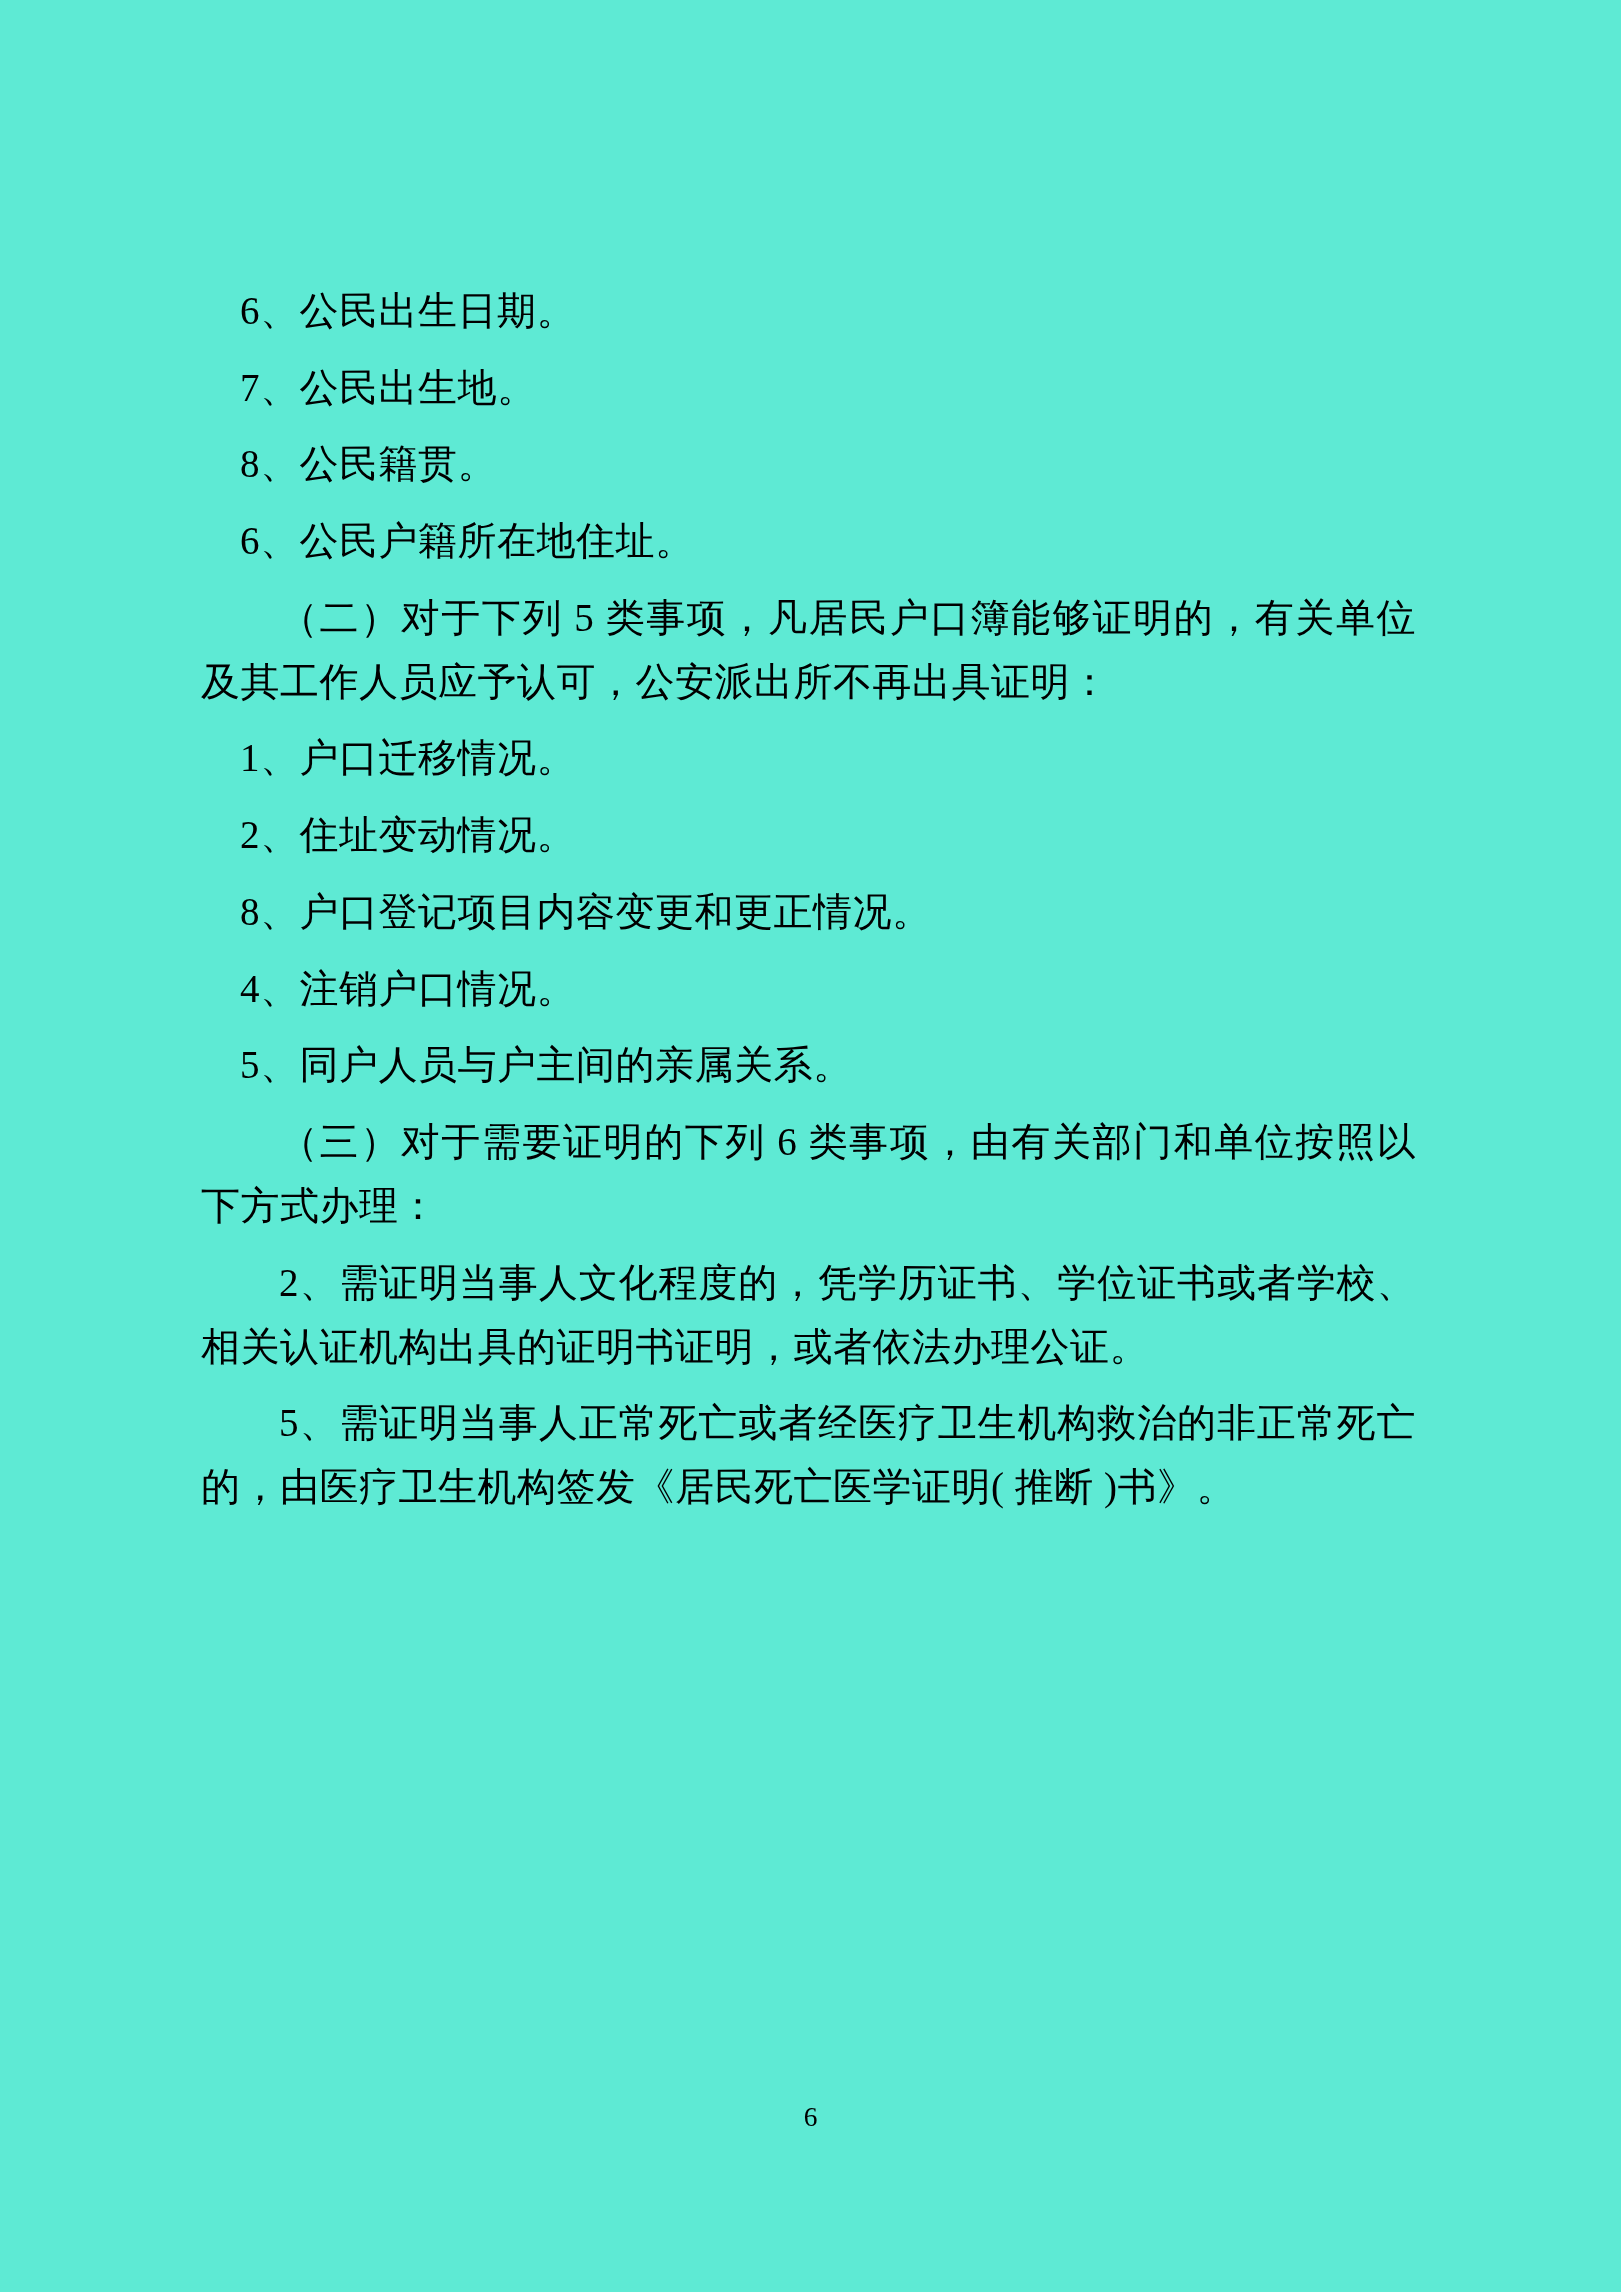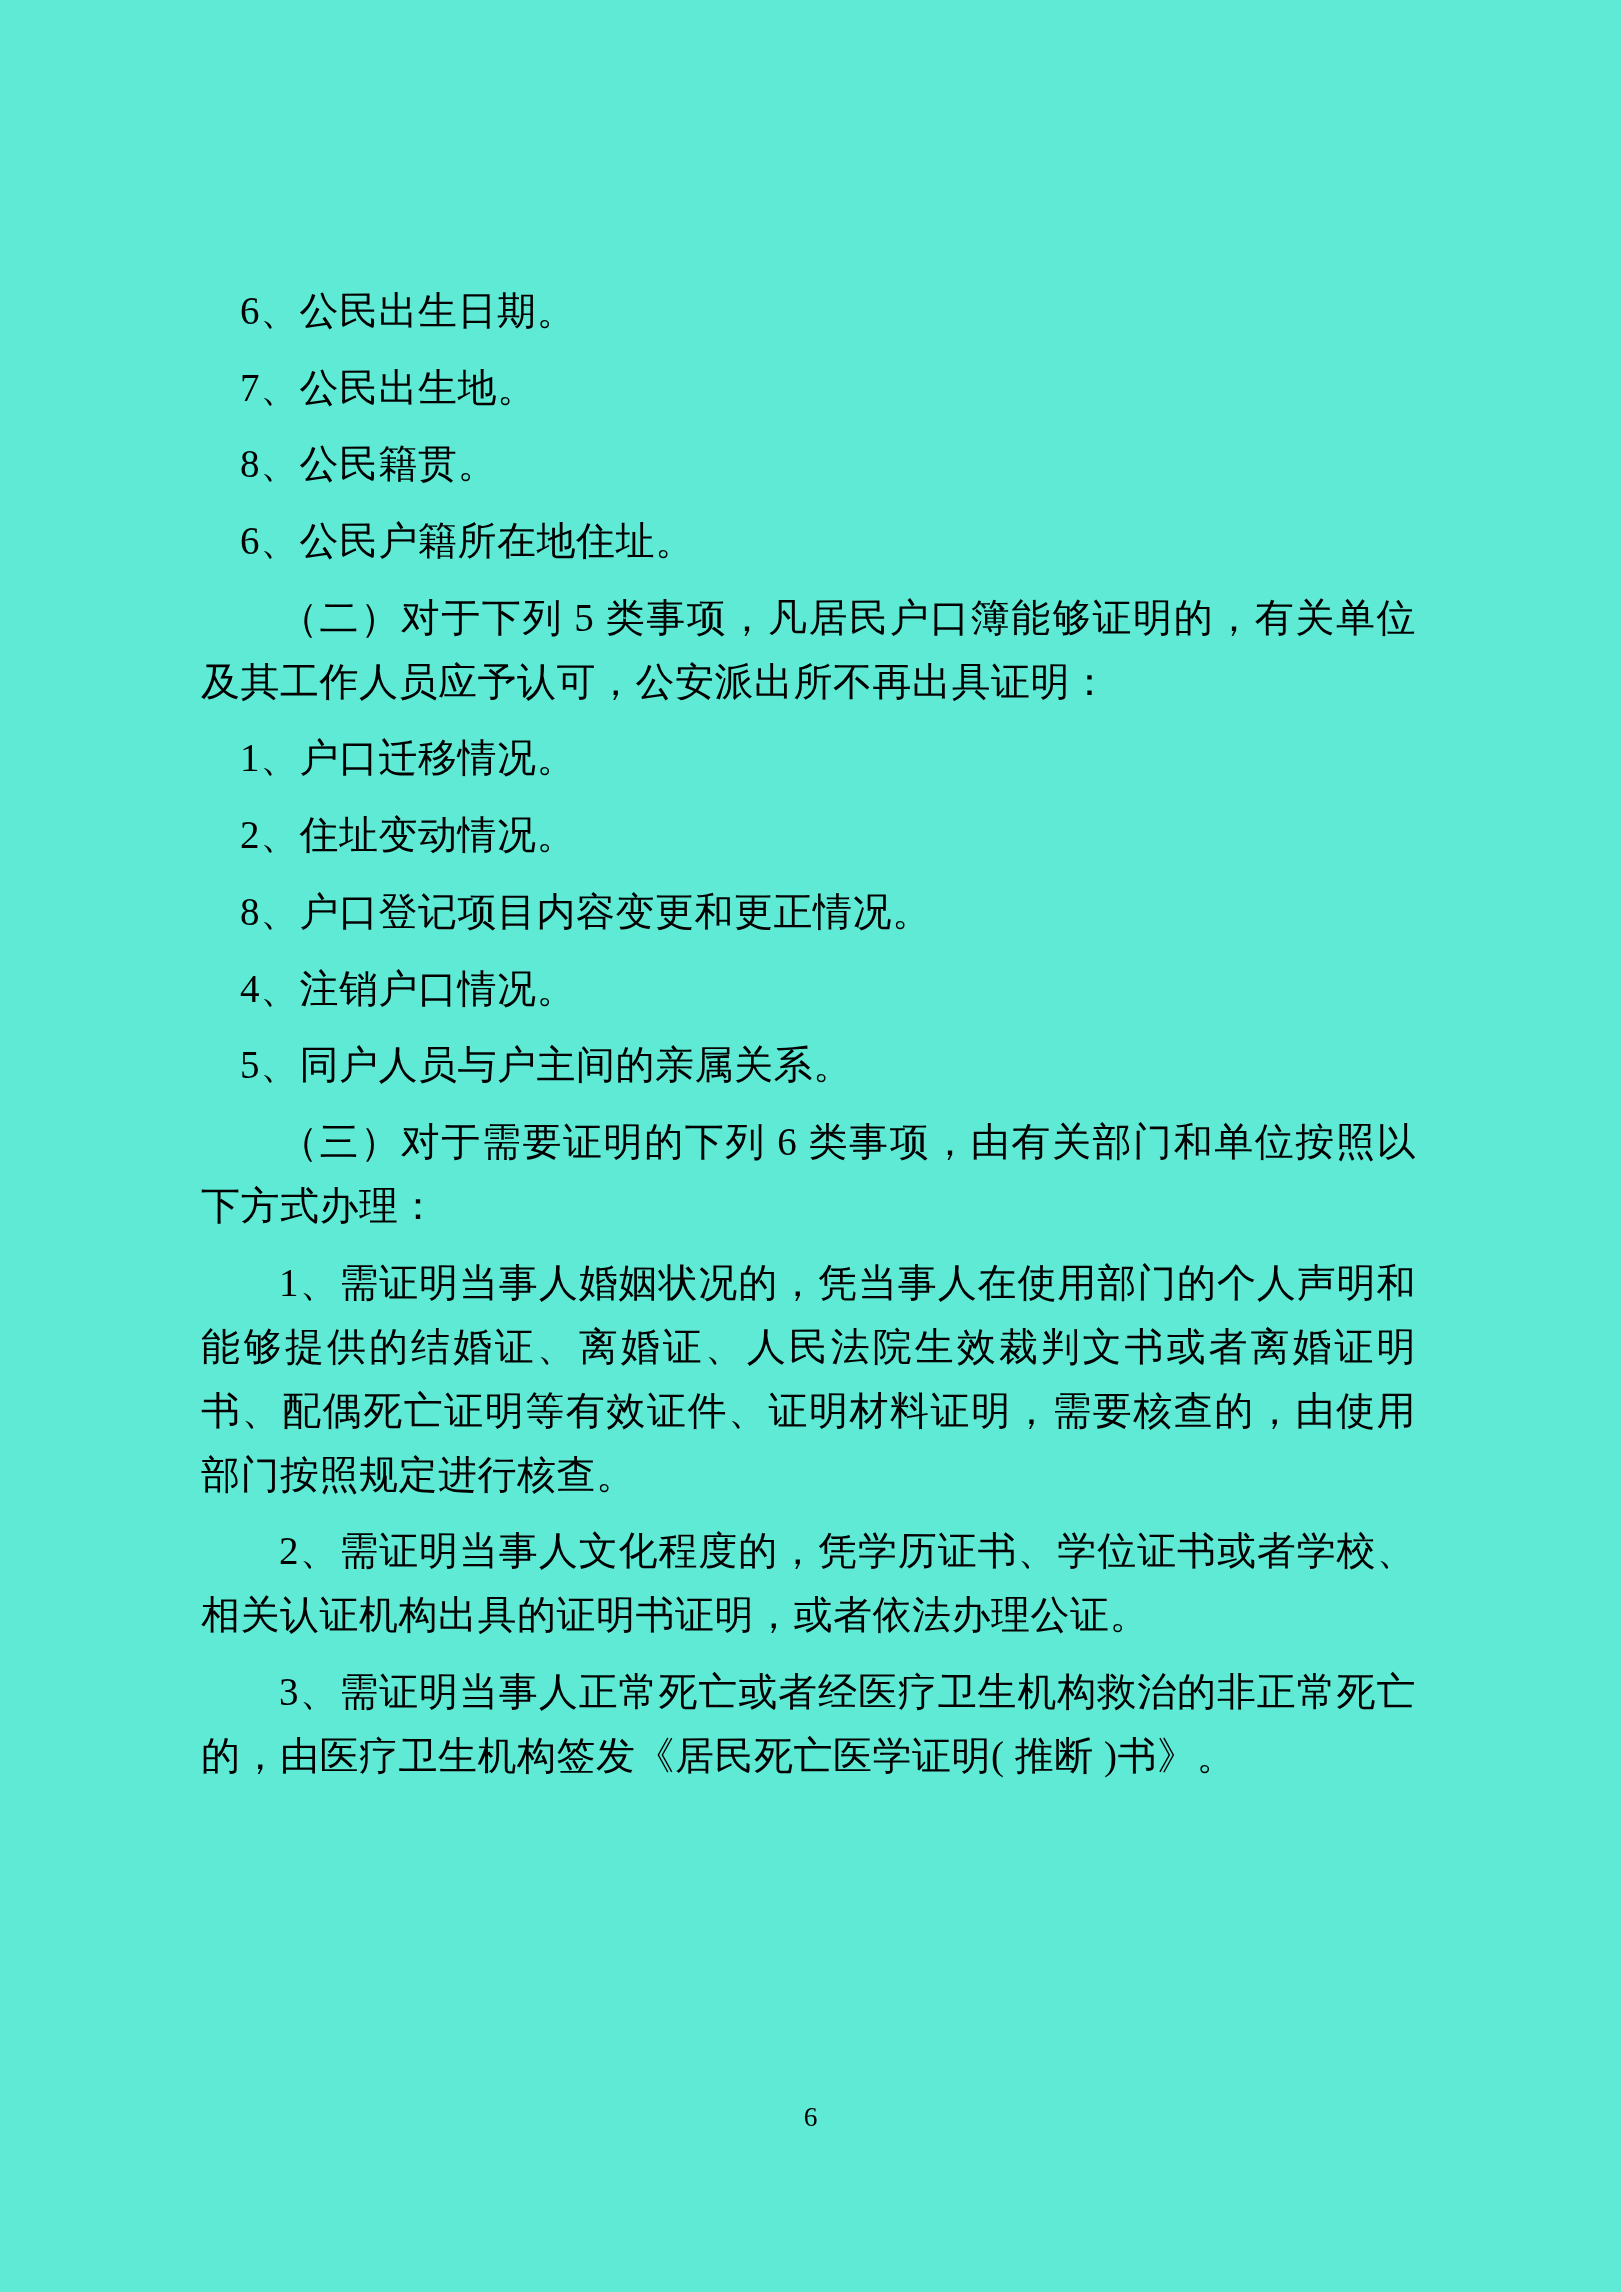--- a/index.html
+++ b/index.html
@@ -61,19 +61,18 @@
     <p class="para item">7、公民出生地。</p>
     <p class="para item">8、公民籍贯。</p>
     <p class="para item">6、公民户籍所在地住址。</p>
     <p class="para block">（二）对于下列 5 类事项，凡居民户口簿能够证明的，有关单位及其工作人员应予认可，公安派出所不再出具证明：</p>
     <p class="para item">1、户口迁移情况。</p>
     <p class="para item">2、住址变动情况。</p>
     <p class="para item">8、户口登记项目内容变更和更正情况。</p>
     <p class="para item">4、注销户口情况。</p>
     <p class="para item">5、同户人员与户主间的亲属关系。</p>
     <p class="para block">（三）对于需要证明的下列 6 类事项，由有关部门和单位按照以下方式办理：</p>
-    <p class="para block">1、需证明当事人婚姻状况的，凭当事人在使用部门的个人声明和能够提供的结婚证、离婚证、人民法院生效裁判文书或者离婚证明书、配偶死亡证明等有效证件、证明材料证明，需要核查的，由使用部门按照规定进行核查。</p>
     <p class="para block">2、需证明当事人文化程度的，凭学历证书、学位证书或者学校、相关认证机构出具的证明书证明，或者依法办理公证。</p>
-    <p class="para block">3、需证明当事人正常死亡或者经医疗卫生机构救治的非正常死亡的，由医疗卫生机构签发《居民死亡医学证明( 推断 )书》。</p>
+    <p class="para block">5、需证明当事人正常死亡或者经医疗卫生机构救治的非正常死亡的，由医疗卫生机构签发《居民死亡医学证明( 推断 )书》。</p>
   </div>
   <div class="page-number">6</div>
 </div>
 
 
 </body></html>

